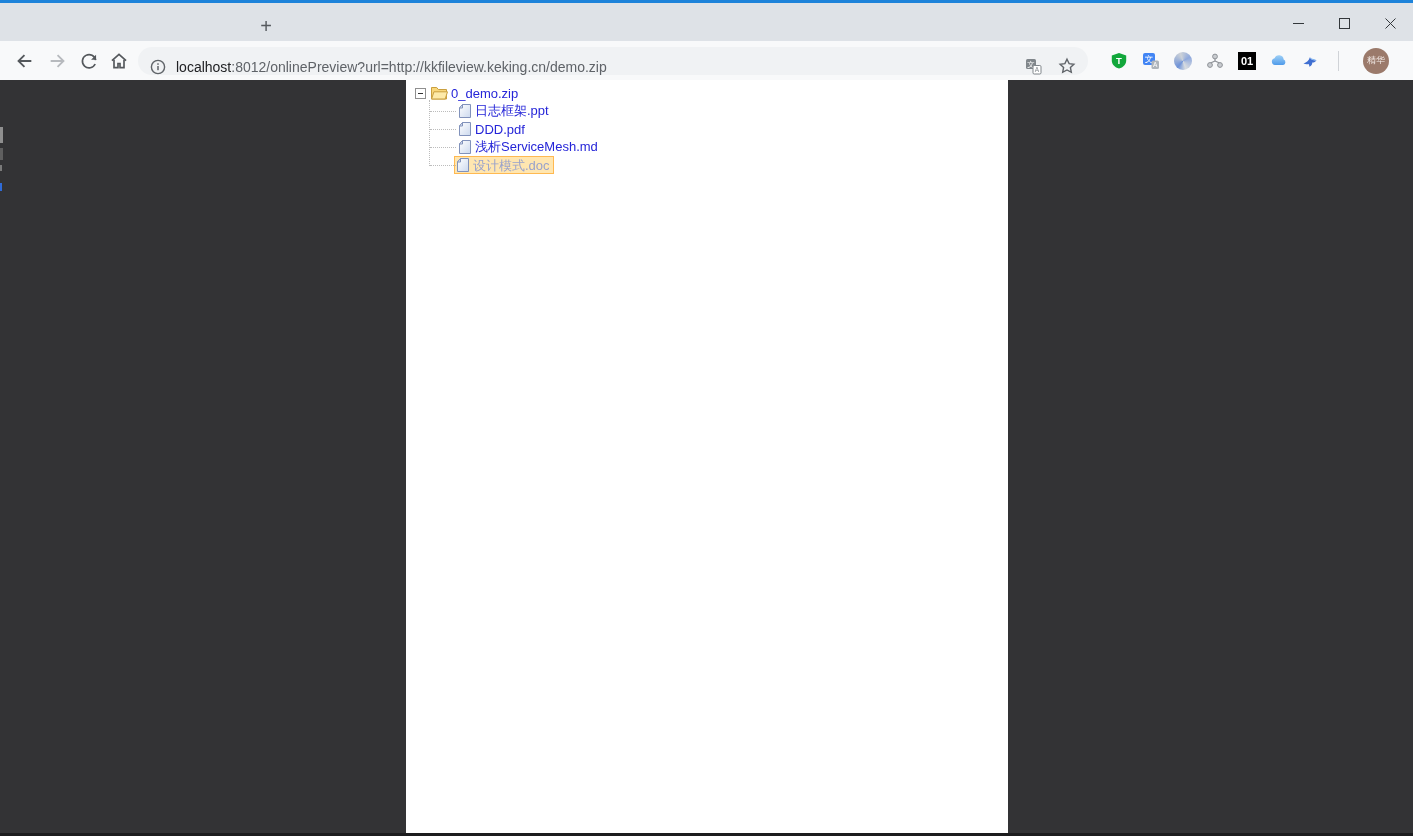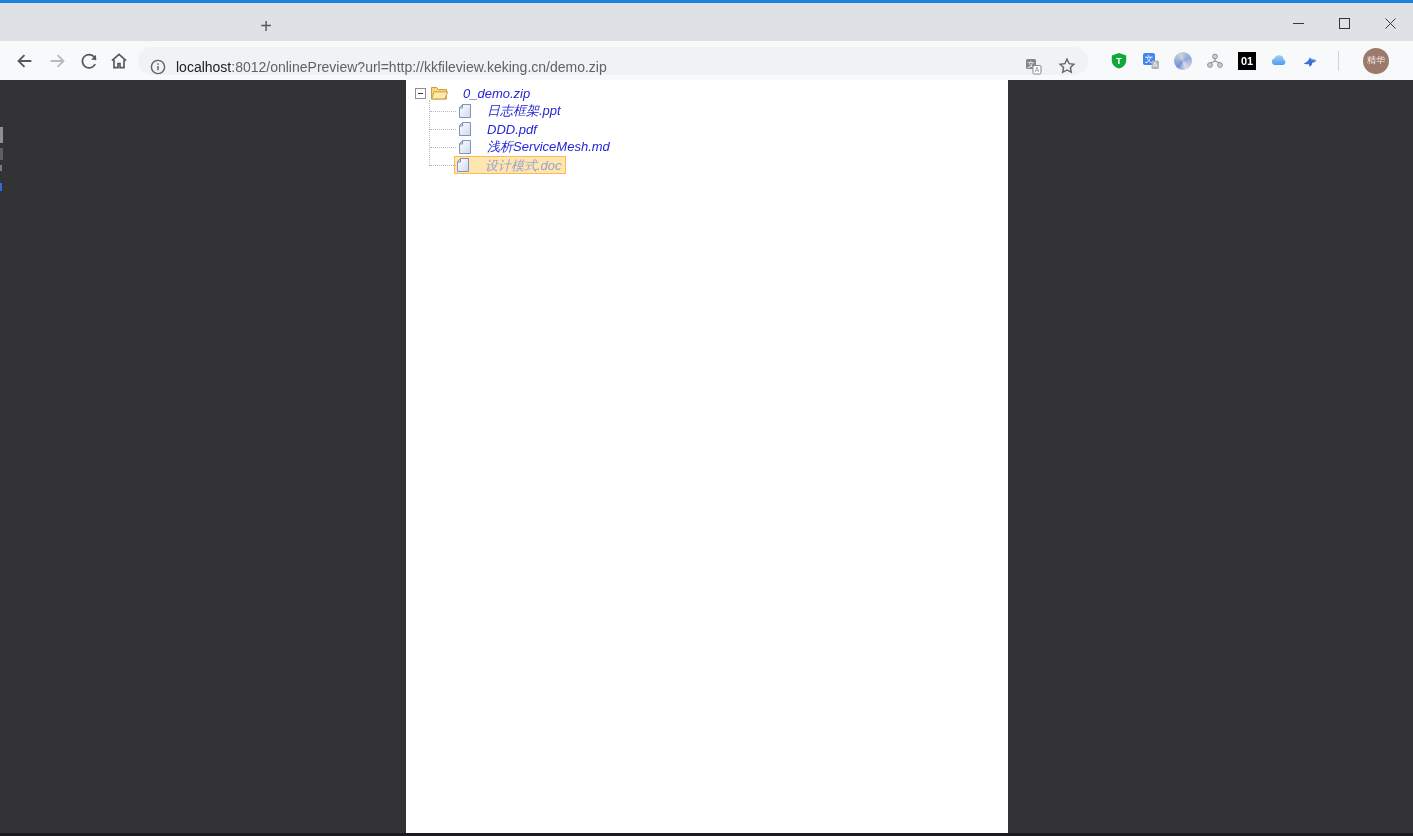--- a/index.html
+++ b/index.html
@@ -53,21 +53,21 @@
   .a3 { left:0; top:85px; width:2px; height:6px;  background:#7a7a7a; }
   .a4 { left:0; top:103px; width:2px; height:8px; background:#2f6bd8; }
 
   
   .ztree { padding:4px 0 0 9px; font-size:13px; }
   .tree-row { height:18px; display:flex; align-items:center; }
   .toggle { width:11px; height:11px; border:1px solid #8f8f8f; background:#fff; position:relative; flex:none; }
   .toggle::after { content:""; position:absolute; left:2px; right:2px; top:4px; border-top:1px solid #333; }
   .stub { width:4px; flex:none; }
   .node-link { display:flex; align-items:center; }
-  .node-label { color:#2525d8; margin-left:15px; white-space:nowrap;font-style:italic; }
+  .node-label { color:#2525d8; margin-left:3px; white-space:nowrap; }
   .children { position:relative; }
   .children::before { content:""; position:absolute; left:14px; top:-2px; height:66px;
                       border-left:1px dotted #bcbcbc; }
   .child-row { height:18px; display:flex; align-items:center; padding-left:43px; position:relative; }
   .child-row::before { content:""; position:absolute; left:15px; top:9px; width:26px;
                        border-top:1px dotted #bcbcbc; }
   .file-icon { flex:none; display:block; }
   .selected-wrap { display:flex; align-items:flex-start; background:#ffe6b0;
                    border:1px solid #ffb951; padding:0 3px 0 1px; margin-left:-2px; height:18px; }
   .selected-wrap .node-label { color:#99a2cc; }

